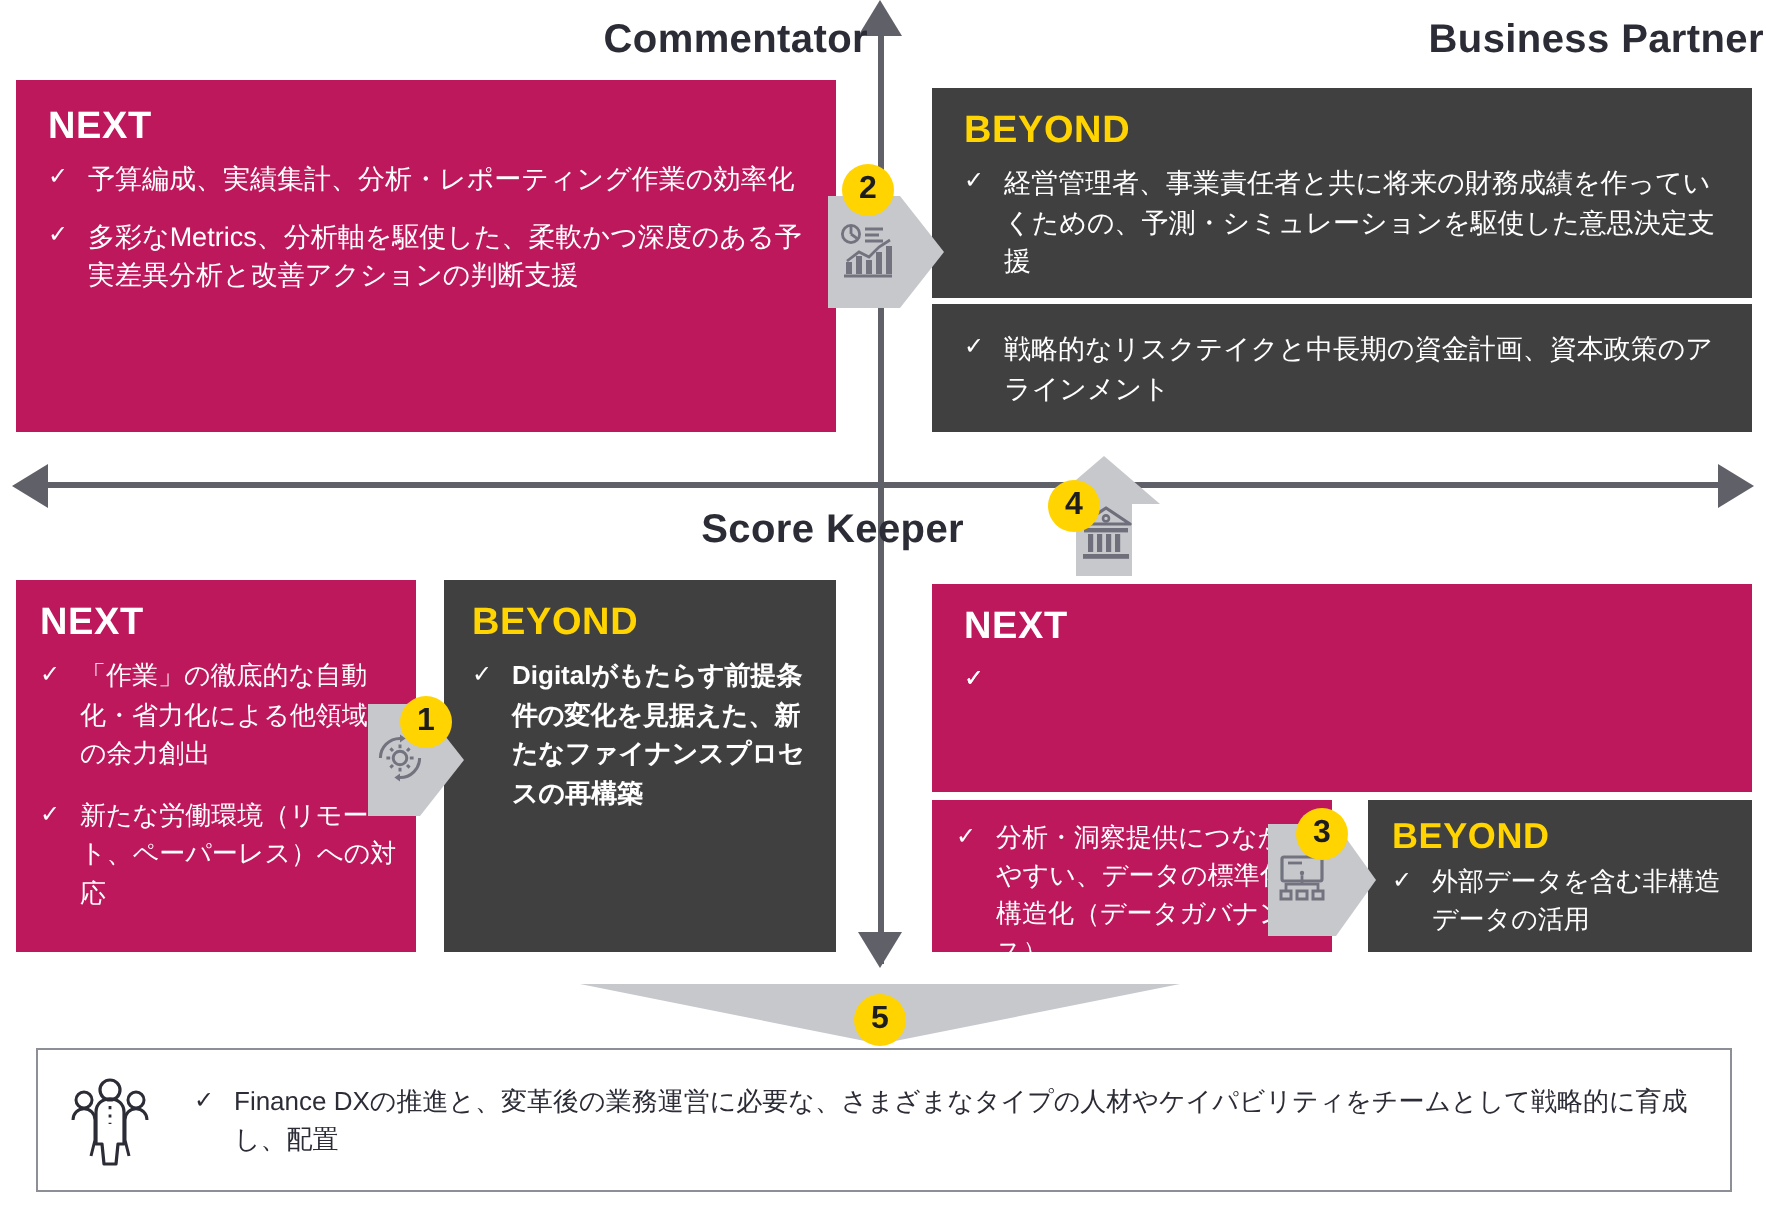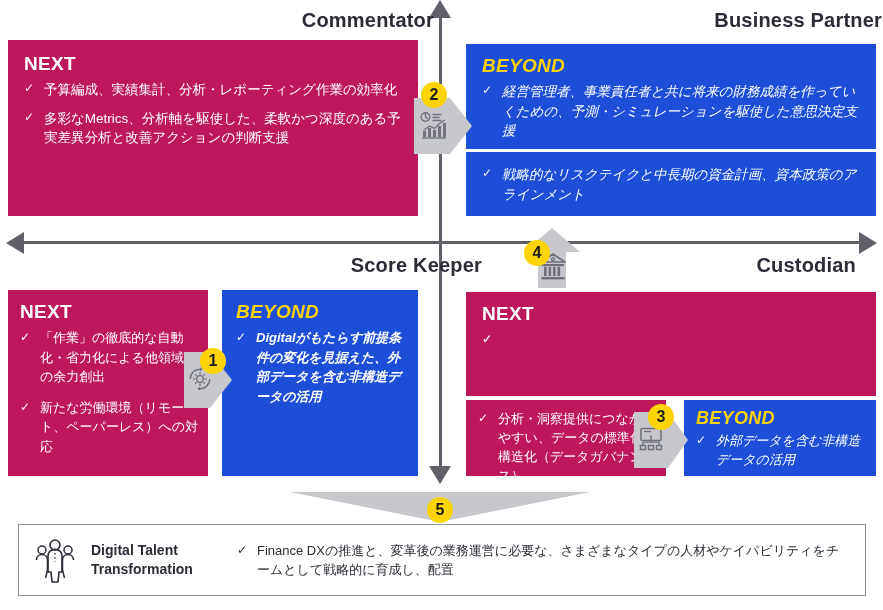--- a/index.html
+++ b/index.html
@@ -30,21 +30,21 @@
     letter-spacing:.2px;text-align:right;white-space:nowrap;
   }
   #t-commentator{left:0;top:9px;width:434px;}
   #t-business   {left:448px;top:9px;width:434px;}
   #t-score      {left:0;top:254px;width:434px;padding-left:48px;}
   #t-custodian  {left:566px;top:254px;width:290px;}
 
   
   .panel{position:absolute;box-sizing:border-box;}
   .panel.next{background:#be185d;}
-  .panel.beyond{background:#1d4ed8;font-style:italic;}
+  .panel.beyond{background:#404040;}
   .panel-head{
     font-size:19px;font-weight:bold;line-height:1;
     margin:0 0 7px 0;letter-spacing:.3px;
   }
   .panel.next  .panel-head{color:#ffffff;}
   .panel.beyond .panel-head{color:#ffd400;}
   ul.bullets{list-style:none;margin:0;padding:0;}
   ul.bullets li{
     position:relative;
     color:#ffffff;
@@ -162,21 +162,20 @@
   <div class="axis-line axis-h"></div>
   <div class="axis-line axis-v"></div>
   <div class="axis-arrow arr-left"></div>
   <div class="axis-arrow arr-right"></div>
   <div class="axis-arrow arr-up"></div>
   <div class="axis-arrow arr-down"></div>
 
   <div class="q-title" id="t-commentator">Commentator</div>
   <div class="q-title" id="t-business">Business Partner</div>
   <div class="q-title" id="t-score">Score Keeper</div>
-  <div class="q-title" id="t-custodian">Custodian</div>
 
   <div class="panel next" id="p-commentator">
     <div class="panel-head">NEXT</div>
     <ul class="bullets">
       <li>
         <span class="chk">✓</span>
         <span>予算編成、実績集計、分析・レポーティング作業の効率化</span>
       </li>
       <li>
         <span class="chk">✓</span>
@@ -214,21 +213,21 @@
         <span class="chk">✓</span>
         <span>新たな労働環境（リモート、ペーパーレス）への対応</span>
       </li>
     </ul>
   </div>
   <div class="panel beyond" id="p-score-beyond">
     <div class="panel-head">BEYOND</div>
     <ul class="bullets">
       <li>
         <span class="chk">✓</span>
-        <span>Digitalがもたらす前提条件の変化を見据えた、外部データを含む非構造データの活用</span>
+        <span>Digitalがもたらす前提条件の変化を見据えた、新たなファイナンスプロセスの再構築</span>
       </li>
     </ul>
   </div>
 
   <div class="panel next" id="p-cust-next">
     <div class="panel-head">NEXT</div>
     <ul class="bullets">
       <li>
         <span class="chk">✓</span>
       </li>
@@ -330,23 +329,19 @@
       <svg width="48" height="48" viewBox="0 0 48 48">
         <circle cx="24" cy="9" r="5" fill="none" stroke="#2b2c36" stroke-width="1.6"></circle>
         <path d="M17 20c0-4 3.1-6.6 7-6.6s7 2.6 7 6.6v16h-3l-1 10h-6l-1-10h-3z" fill="none" stroke="#2b2c36" stroke-width="1.6" stroke-linejoin="round"></path>
         <circle cx="11" cy="14" r="4" fill="none" stroke="#2b2c36" stroke-width="1.5"></circle>
         <path d="M5.5 24c0-3.4 2.5-5.6 5.5-5.6s5.5 2.2 5.5 5.6v10l-2 8" fill="none" stroke="#2b2c36" stroke-width="1.5" stroke-linejoin="round"></path>
         <circle cx="37" cy="14" r="4" fill="none" stroke="#2b2c36" stroke-width="1.5"></circle>
         <path d="M42.5 24c0-3.4-2.5-5.6-5.5-5.6s-5.5 2.2-5.5 5.6v10l2 8" fill="none" stroke="#2b2c36" stroke-width="1.5" stroke-linejoin="round"></path>
         <path d="M24 17v9" stroke="#2b2c36" stroke-width="1.4" stroke-dasharray="1.6 2.6"></path>
       </svg>
     </div>
-    <div id="dtt-label">
-      <div>Digital Talent</div>
-      <div>Transformation</div>
-    </div>
     <div id="dtt-body">
       <span class="chk">✓</span>
       <span>Finance DXの推進と、変革後の業務運営に必要な、さまざまなタイプの人材やケイパビリティをチームとして戦略的に育成し、配置</span>
     </div>
   </div>
 
 </div>
 
 </body></html>

